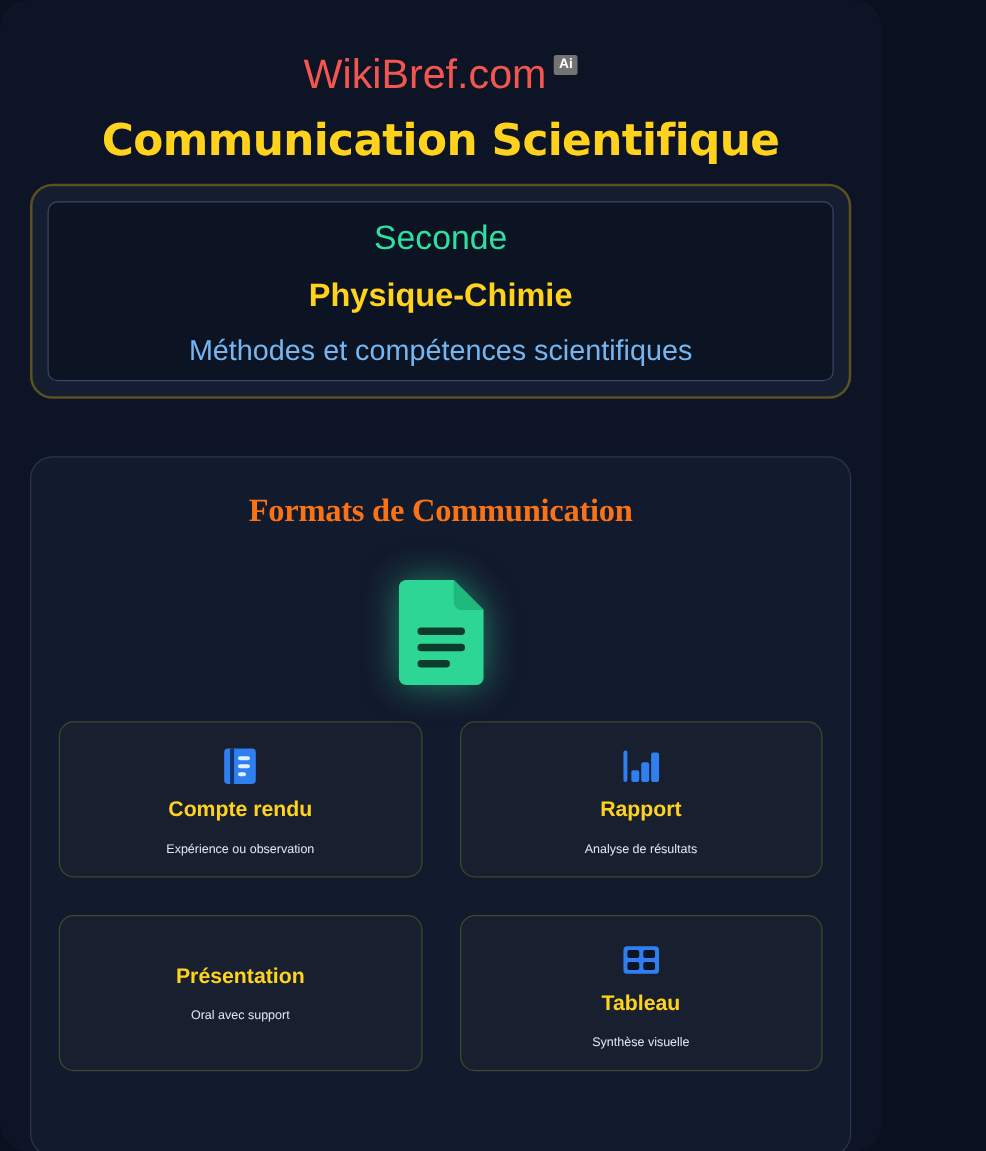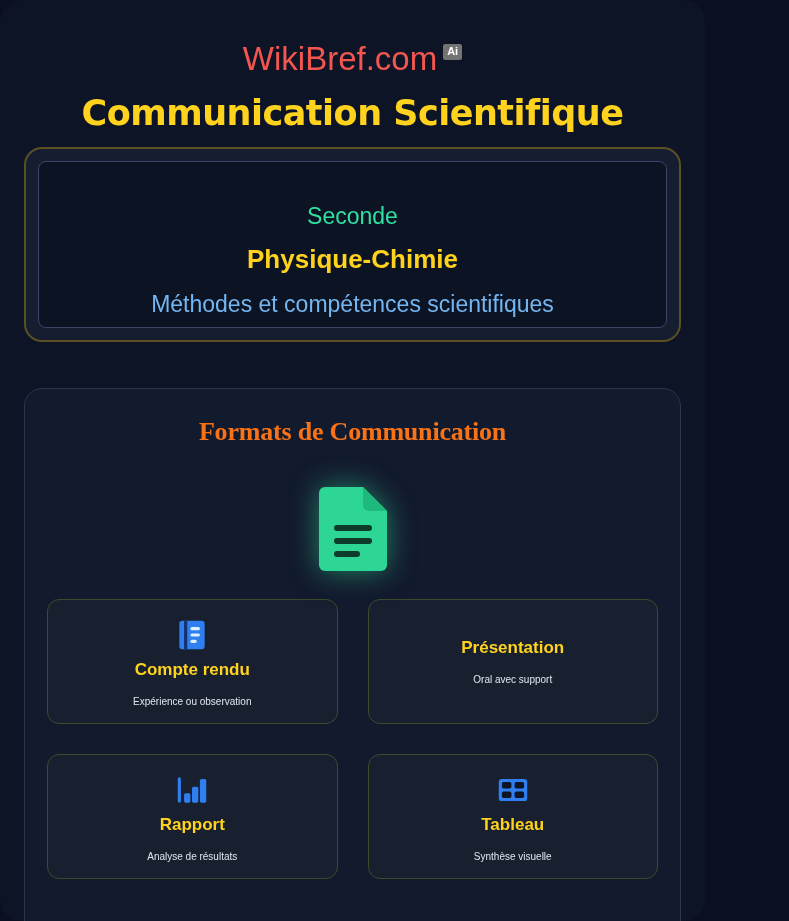--- a/index.html
+++ b/index.html
@@ -68,23 +68,22 @@
   }
   .header-inner {
     border: 1px solid #3a4568;
     border-radius: 8px;
     background: #0c1322;
     padding: 14px 10px 6px 10px;
     text-align: center;
   }
   .level {
     color: #2fe0a0;
-    font-size: 23px;
+    font-size: 27px;
     line-height: 1.1;
-    margin-top: 28px;
   }
   .subject {
     color: #ffd21e;
     font-size: 26px;
     font-weight: bold;
     margin-top: 16px;
     line-height: 1.1;
   }
   .theme {
     color: #74b6f2;
@@ -210,36 +209,36 @@
             <rect x="11" y="7" width="6" height="2" rx="1" fill="#dff0ff"></rect>
             <rect x="11" y="11" width="6" height="2" rx="1" fill="#dff0ff"></rect>
             <rect x="11" y="15" width="4" height="2" rx="1" fill="#dff0ff"></rect>
           </svg>
         </span>
         <div class="fcard-title">Compte rendu</div>
         <div class="fcard-desc">Expérience ou observation</div>
       </div>
 
       <div class="fcard">
-        <span class="ficon empty"></span>
-        <div class="fcard-title">Présentation</div>
-        <div class="fcard-desc">Oral avec support</div>
-      </div>
-
-      <div class="fcard">
         <span class="ficon">
           <svg width="38" height="38" viewBox="0 0 24 24" fill="none" xmlns="http://www.w3.org/2000/svg">
             <rect x="3" y="4" width="2" height="16" rx="1" fill="#2f7ff0"></rect>
             <rect x="7" y="14" width="4" height="6" rx="1" fill="#2f7ff0"></rect>
             <rect x="12" y="10" width="4" height="10" rx="1" fill="#2f7ff0"></rect>
             <rect x="17" y="5" width="4" height="15" rx="1" fill="#2f7ff0"></rect>
           </svg>
         </span>
         <div class="fcard-title">Rapport</div>
         <div class="fcard-desc">Analyse de résultats</div>
+      </div>
+
+      <div class="fcard">
+        <span class="ficon empty"></span>
+        <div class="fcard-title">Présentation</div>
+        <div class="fcard-desc">Oral avec support</div>
       </div>
 
       <div class="fcard">
         <span class="ficon">
           <svg width="38" height="38" viewBox="0 0 24 24" fill="none" xmlns="http://www.w3.org/2000/svg">
             <rect x="3" y="5" width="18" height="14" rx="2" fill="#2f7ff0"></rect>
             <rect x="5" y="7" width="6" height="4" rx="1" fill="#0d1426"></rect>
             <rect x="13" y="7" width="6" height="4" rx="1" fill="#0d1426"></rect>
             <rect x="5" y="13" width="6" height="4" rx="1" fill="#0d1426"></rect>
             <rect x="13" y="13" width="6" height="4" rx="1" fill="#0d1426"></rect>

